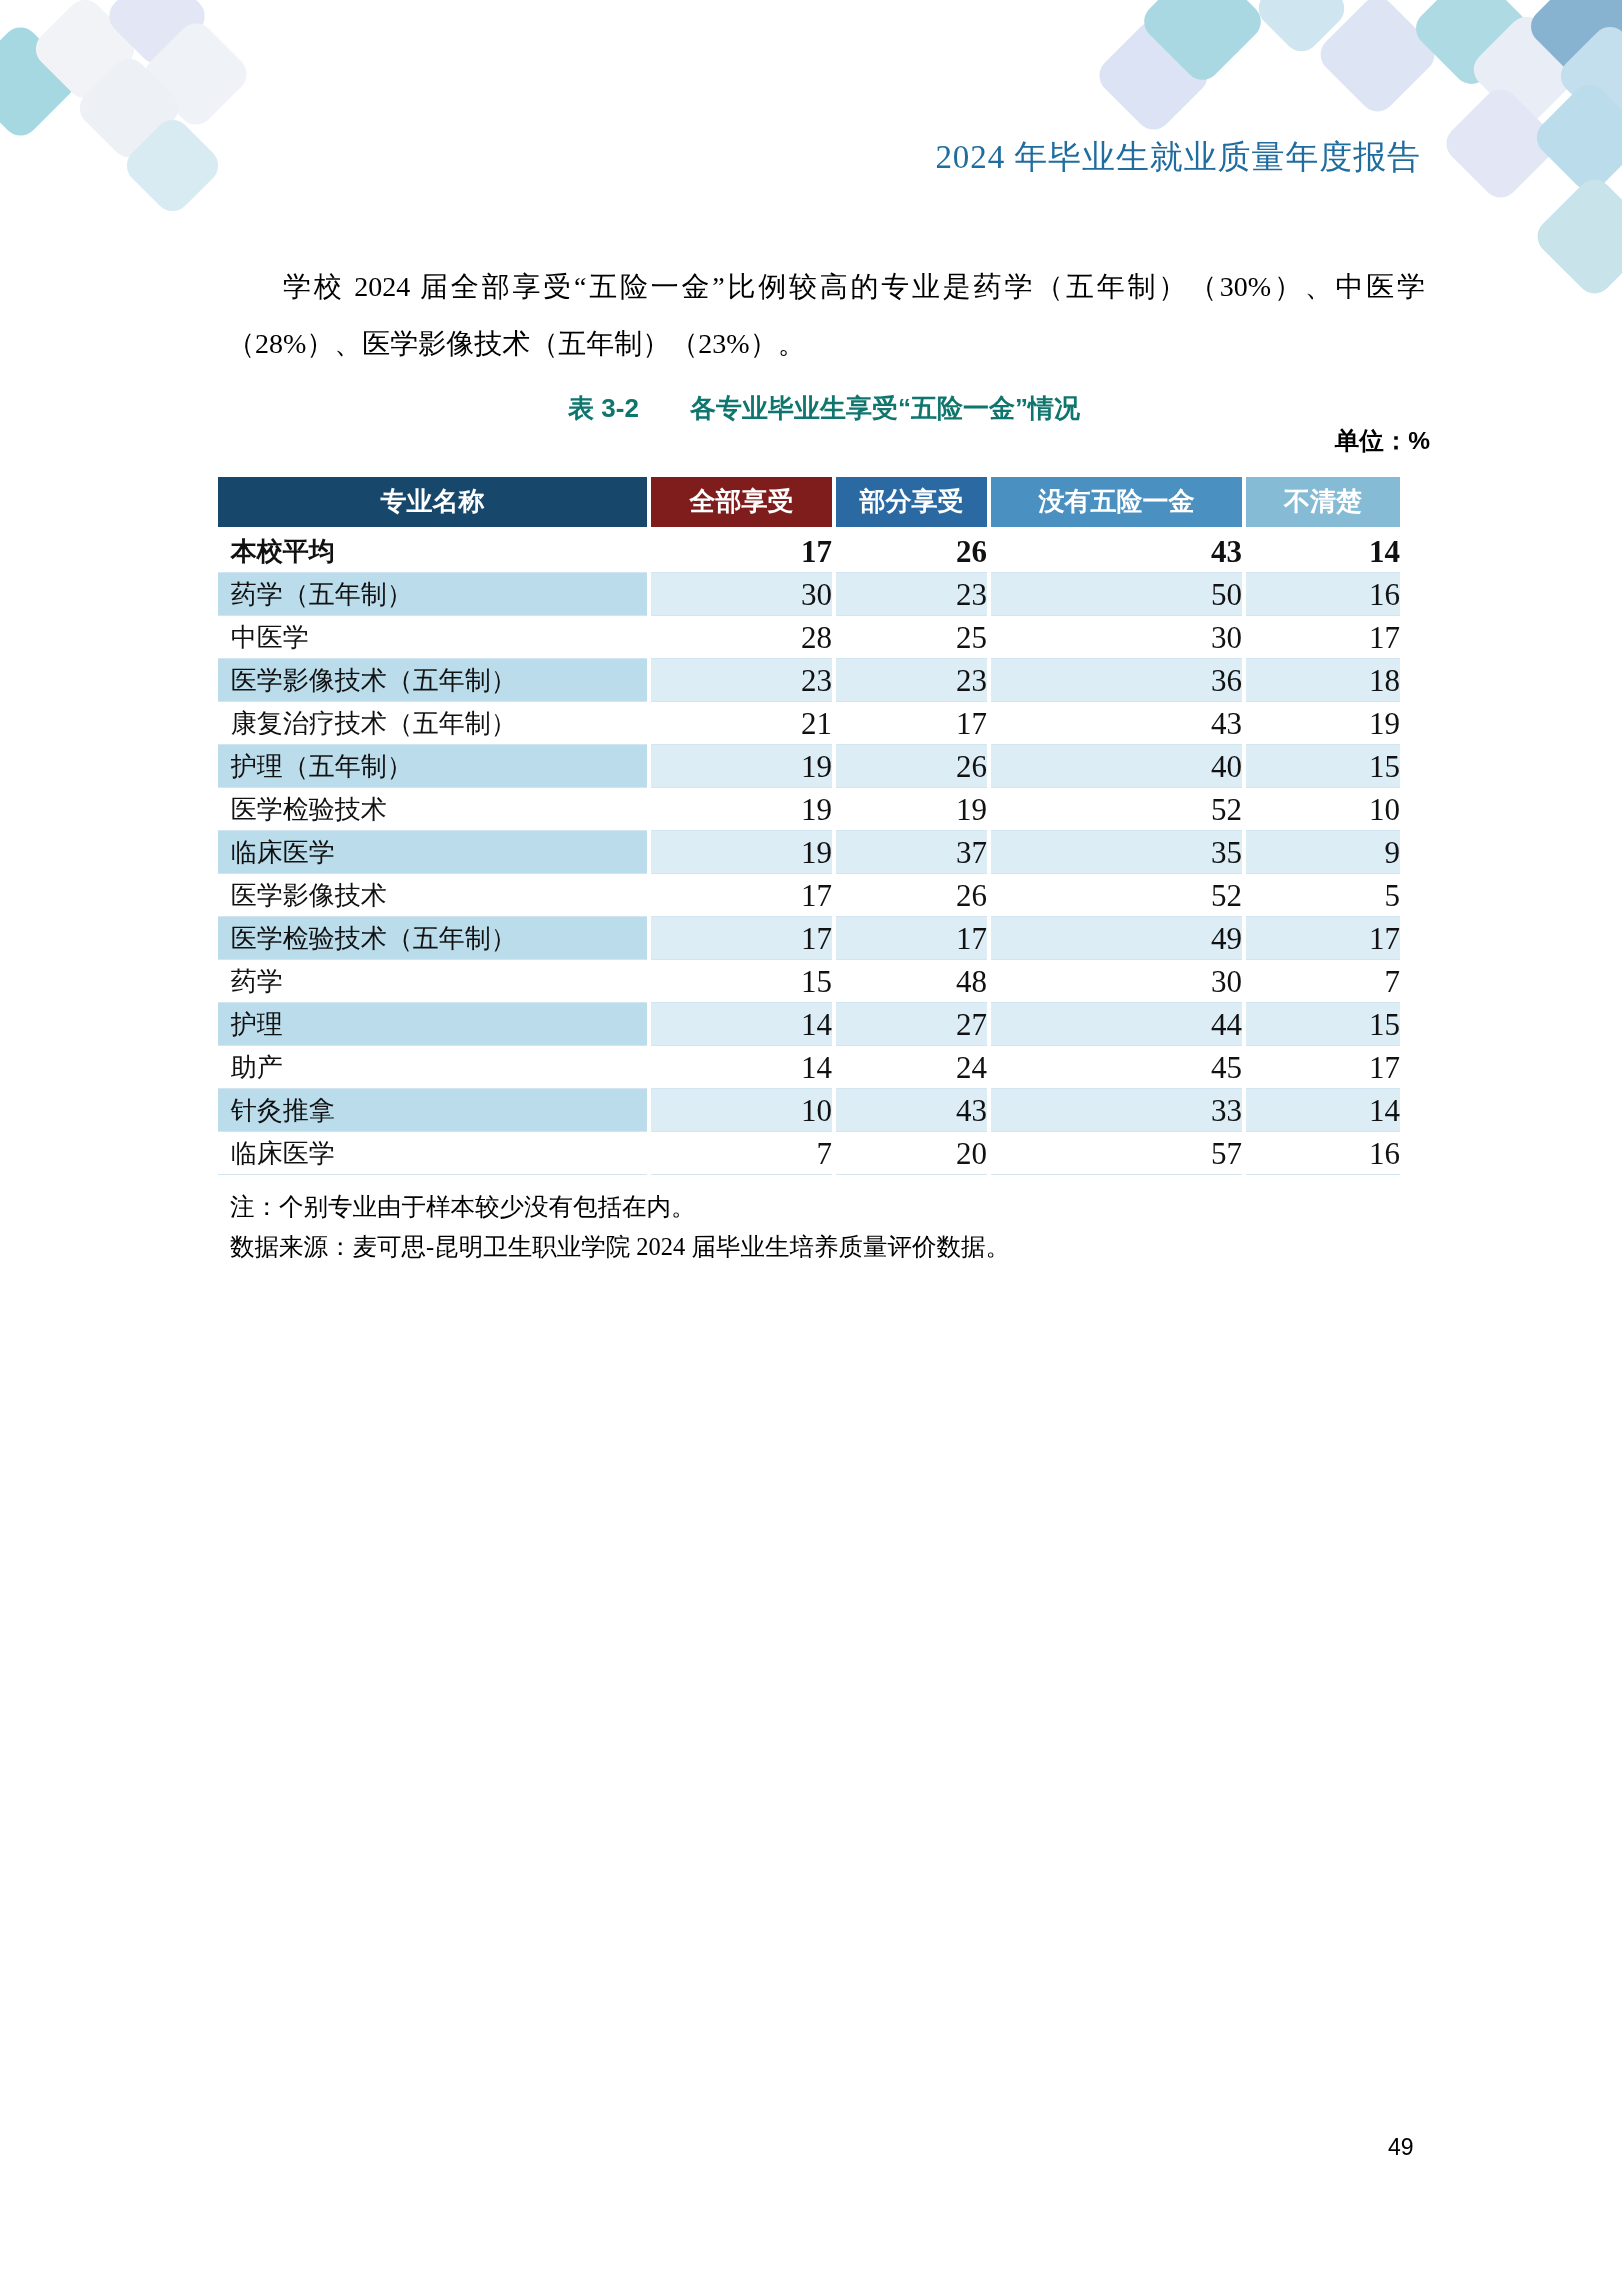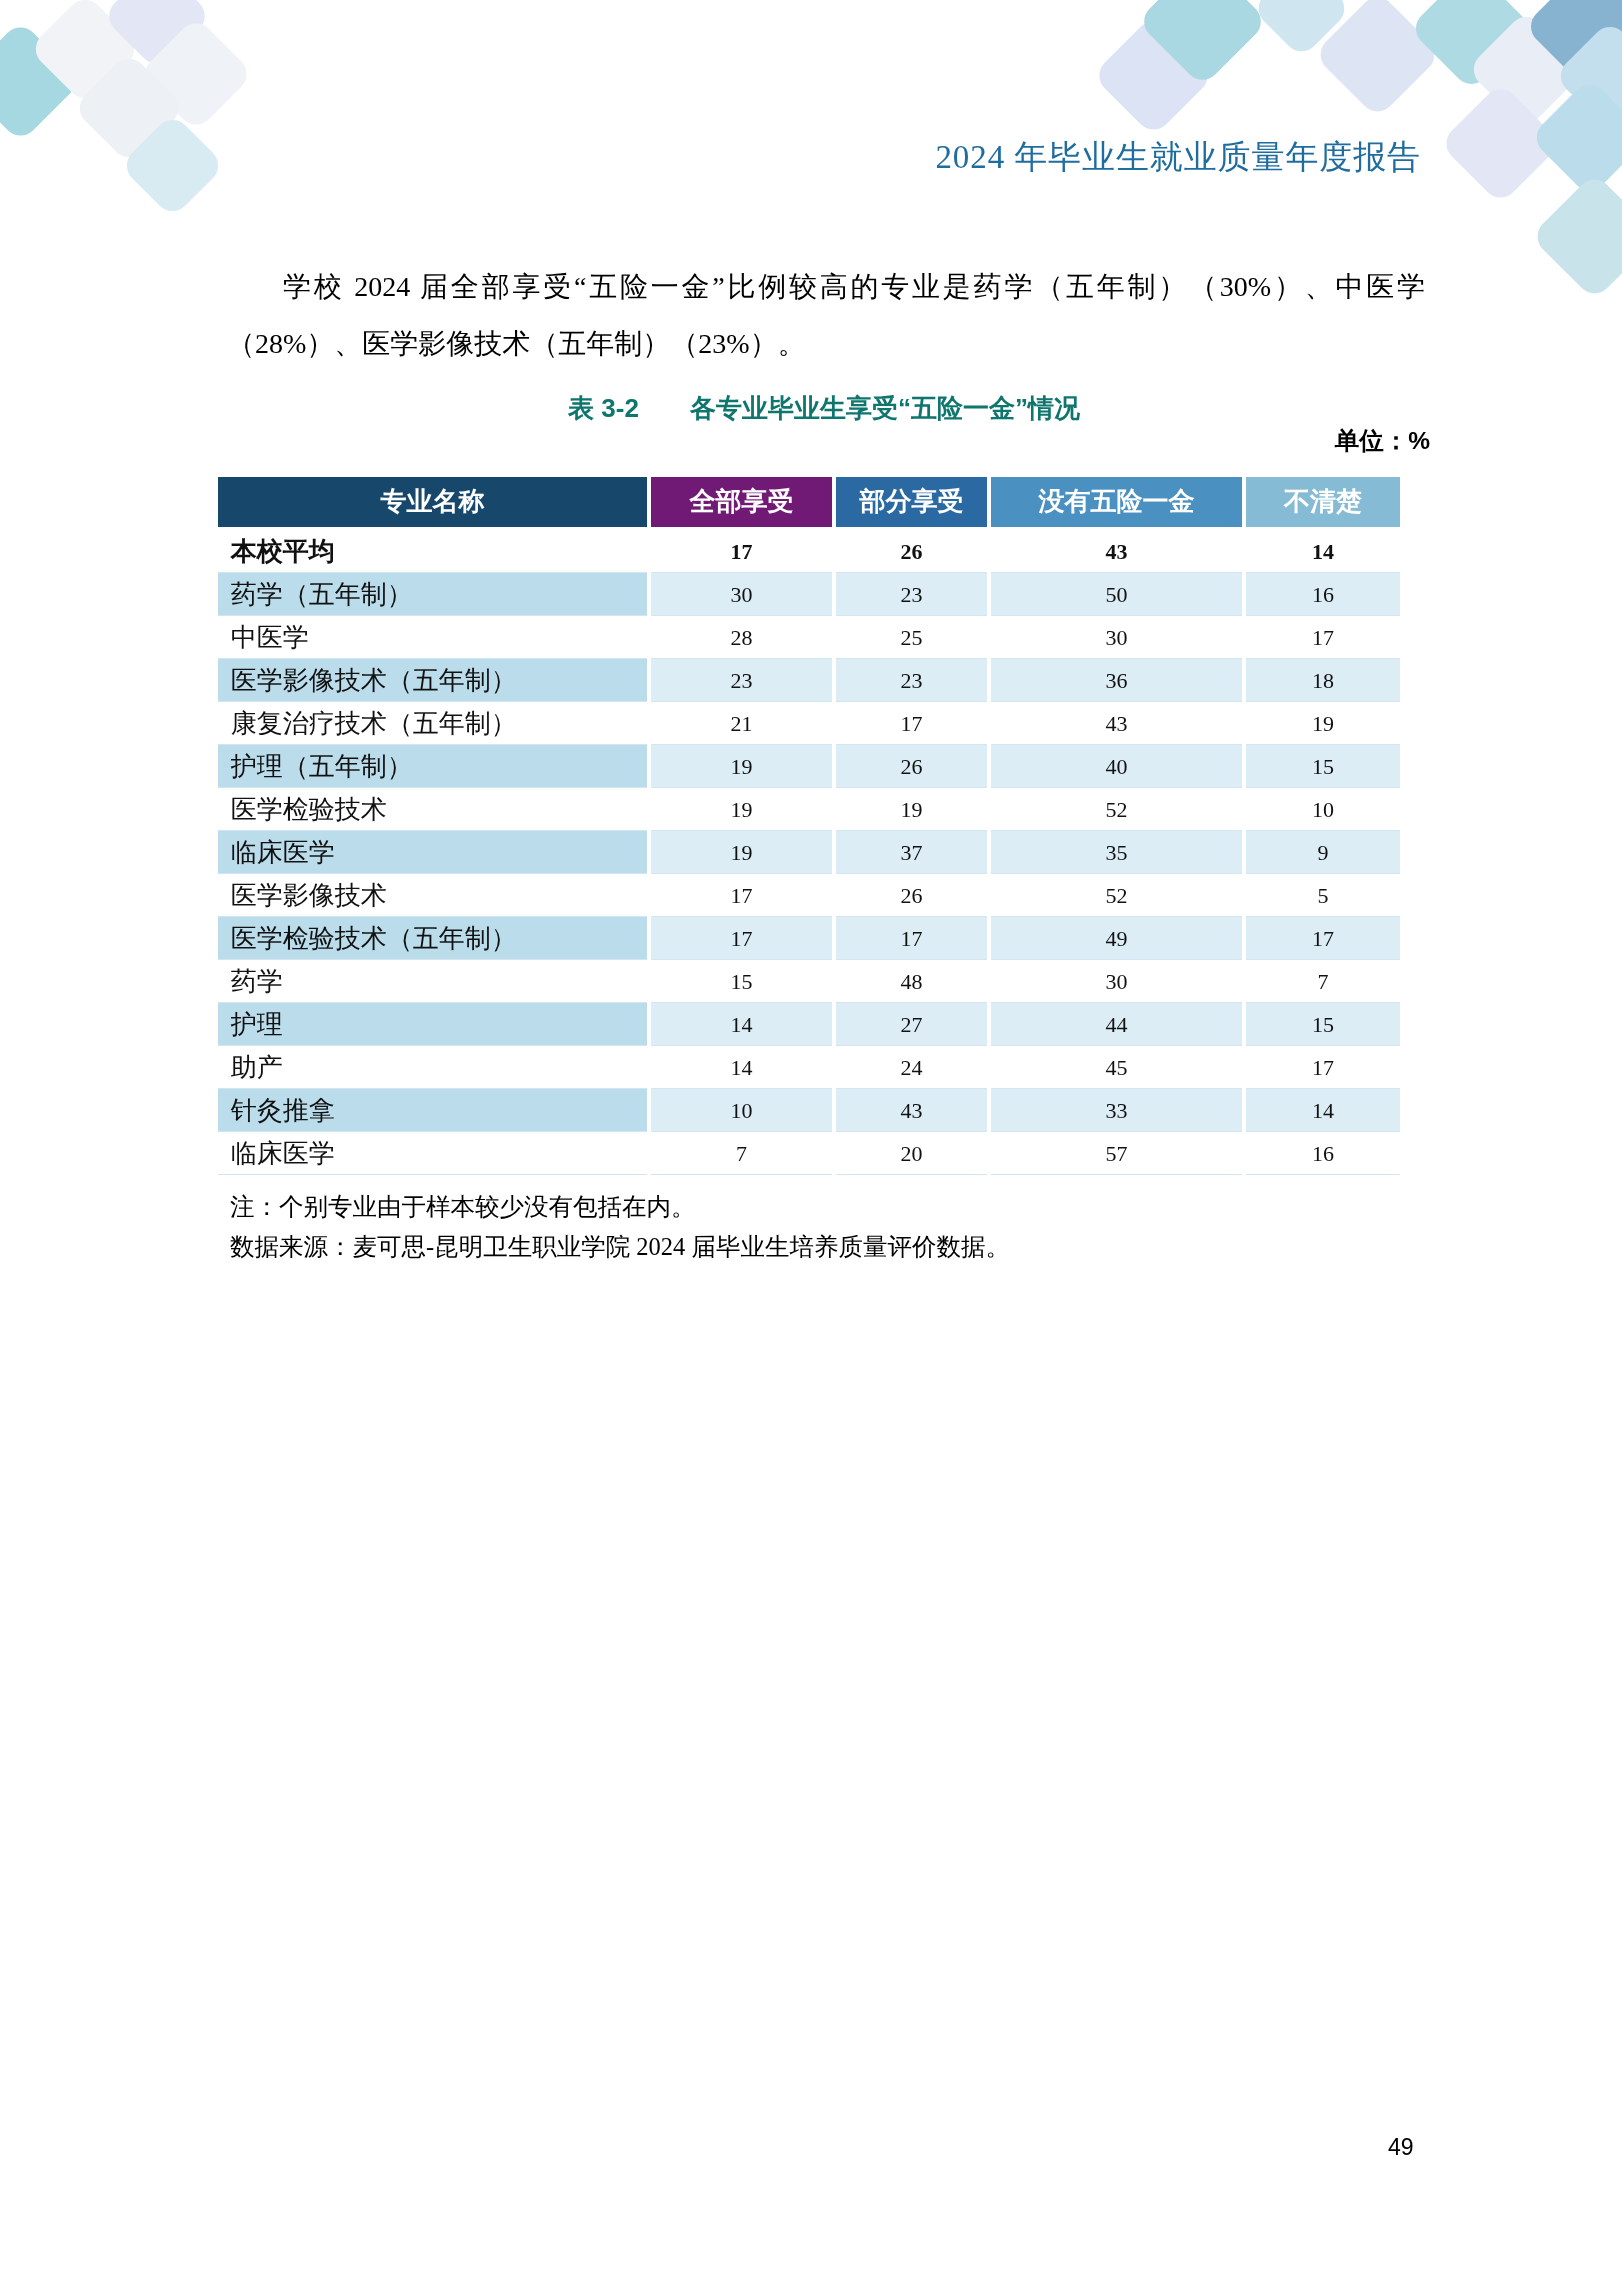--- a/index.html
+++ b/index.html
@@ -34,21 +34,21 @@
   }
   .trow{display:flex;height:43px;}
   .cell{box-sizing:border-box;height:43px;line-height:43px;background:#ffffff;
     box-shadow:inset 0 -0.9px 0 #D3E5F0;}
   .col0{width:433px;border-right:4.5px solid #ffffff;}
   .col1{width:185px;border-right:4.5px solid #ffffff;}
   .col2{width:155px;border-right:4.5px solid #ffffff;}
   .col3{width:255px;border-right:4.5px solid #ffffff;}
   .col4{width:154px;}
   .ncell{padding-left:12.7px;font-size:26px;}
-  .vcell{text-align:center;font-size:22px;}
+  .vcell{text-align:right;font-size:31px;}
   .striped .ncell{background:#BADCEB;}
   .striped .vcell{background:#DCEDF6;}
   .bold-row .cell{font-weight:bold;}
   .note{position:absolute;left:230px;font-size:24.5px;color:#000;}
   .note1{top:1190px;}
   .note2{top:1230px;}
   .pageno{
     position:absolute;left:1388px;top:2134px;font-size:23px;color:#000;
     font-family:"Liberation Sans","DejaVu Sans",sans-serif;
   }
@@ -82,21 +82,21 @@
 
 <div class="caption">
   <span class="cap-label">表 3-2</span><span class="cap-title">各专业毕业生享受“五险一金”情况</span>
 </div>
 
 <div class="unit">单位：%</div>
 
 <div class="table">
   <div class="thead">
       <div class="hcell col0" style="background: rgb(23, 72, 107);">专业名称</div>
-      <div class="hcell col1" style="background: #701a75;">全部享受</div>
+      <div class="hcell col1" style="background: #7f1d1d;">全部享受</div>
       <div class="hcell col2" style="background: rgb(42, 105, 161);">部分享受</div>
       <div class="hcell col3" style="background: rgb(74, 144, 192);">没有五险一金</div>
       <div class="hcell col4" style="background: rgb(134, 187, 213);">不清楚</div>
     </div>
   <div class="tbody">
       <div class="trow bold-row">
         <div class="cell ncell col0">本校平均</div>
         <div class="cell vcell col1">17</div>
         <div class="cell vcell col2">26</div>
         <div class="cell vcell col3">43</div>

